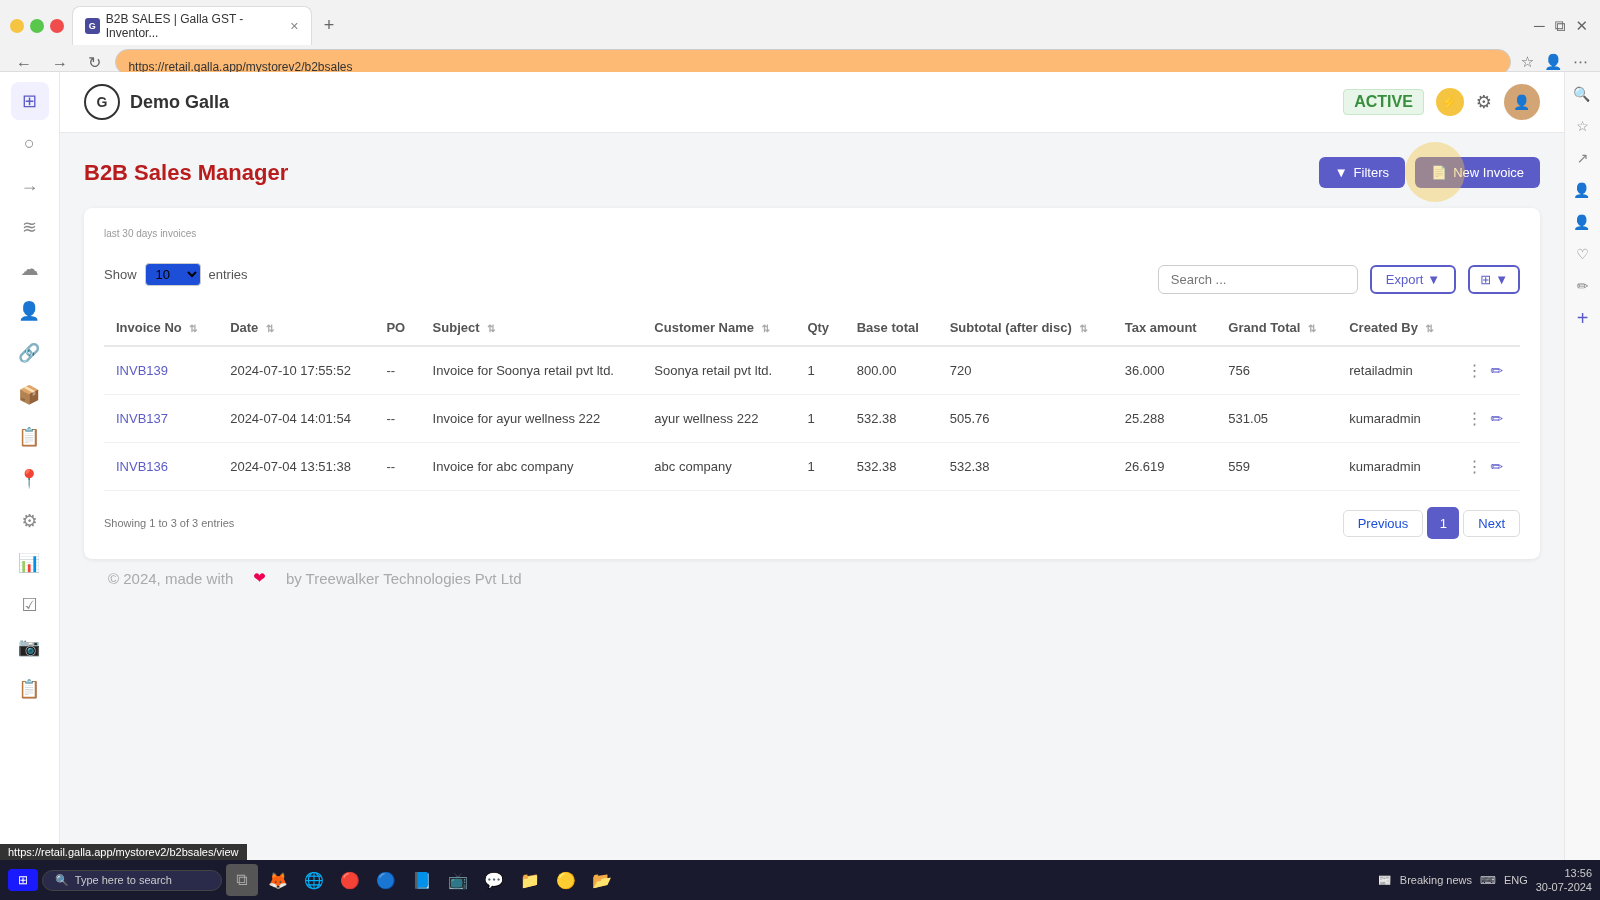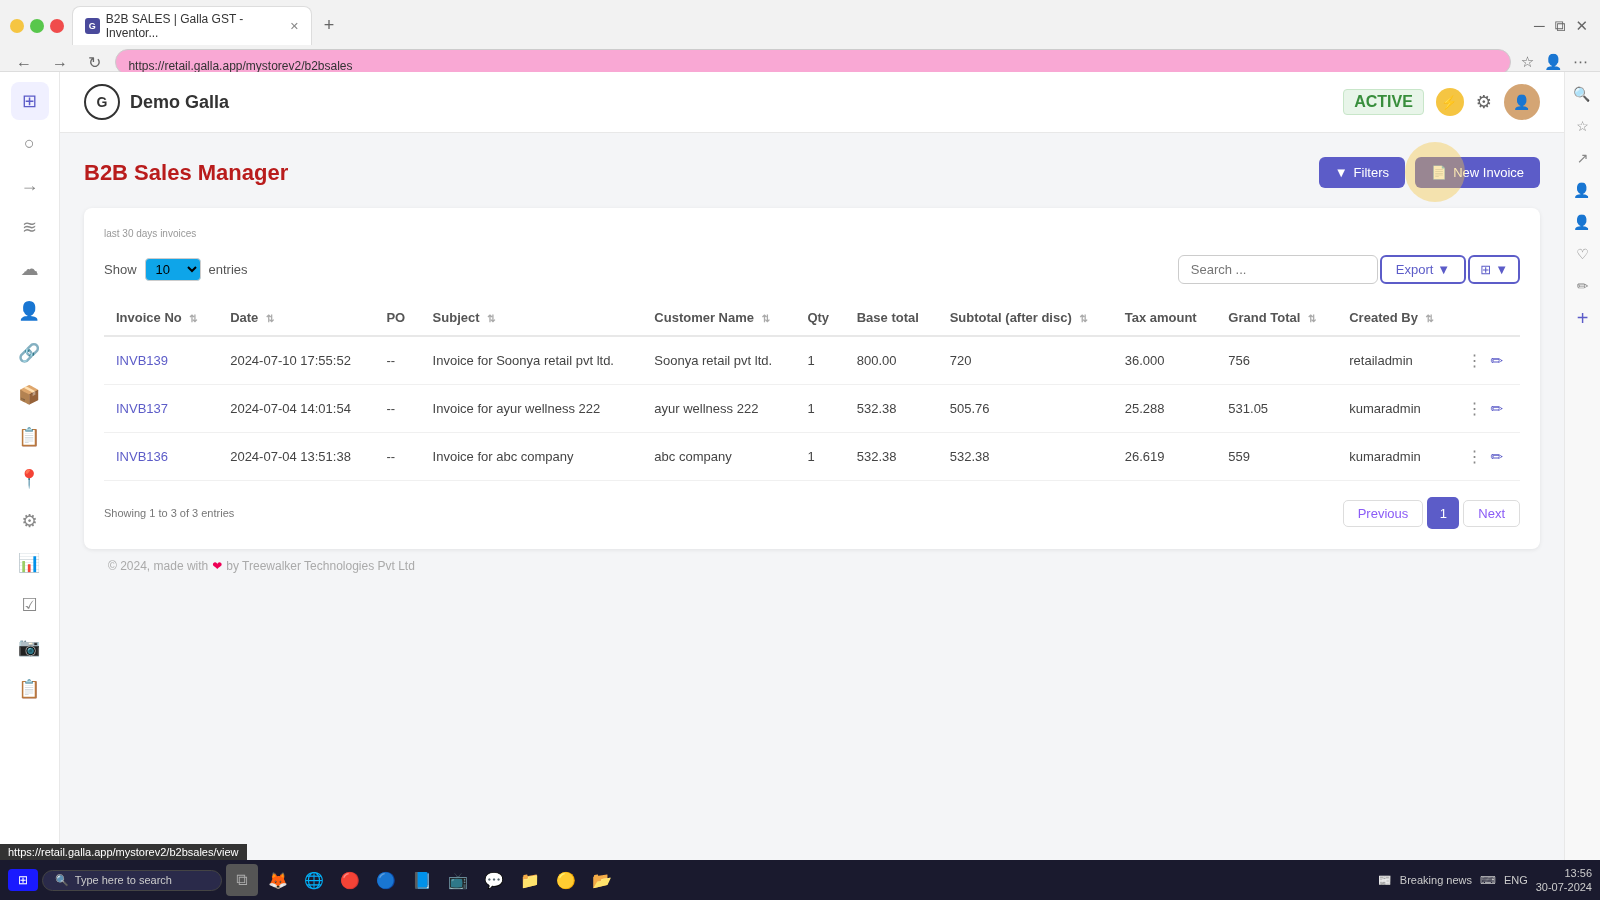--- a/index.html
+++ b/index.html
@@ -13,21 +13,21 @@
     .browser-btn.minimize { background: #f5c542; }
     .browser-btn.maximize { background: #58c74c; }
     .browser-btn.close { background: #f04c4c; }
     .tab-bar { display: flex; align-items: center; gap: 4px; flex: 1; }
     .tab { display: flex; align-items: center; gap: 6px; padding: 5px 12px; background: #fff; border-radius: 8px 8px 0 0; border: 1px solid #ddd; border-bottom: none; font-size: 12px; color: #333; max-width: 240px; }
     .tab-favicon { width: 16px; height: 16px; background: #4a4a9c; border-radius: 3px; display: inline-flex; align-items: center; justify-content: center; color: white; font-size: 9px; font-weight: bold; }
     .tab-close { margin-left: auto; color: #888; font-size: 11px; cursor: pointer; }
     .new-tab-btn { width: 26px; height: 26px; border-radius: 50%; border: none; background: transparent; font-size: 18px; color: #666; cursor: pointer; display: flex; align-items: center; justify-content: center; }
     .browser-navbar { display: flex; align-items: center; padding: 4px 10px; gap: 8px; height: 36px; }
     .nav-btn { background: none; border: none; color: #666; cursor: pointer; font-size: 16px; padding: 2px 6px; border-radius: 4px; }
-    .address-bar { flex: 1; height: 26px; border: 1px solid #ccc; border-radius: 13px; padding: 9px 12px; background: #f9a8d4; font-size: 12px; color: #333; display: flex; align-items: flex-start; }
+    .address-bar { flex: 1; height: 26px; border: 1px solid #ccc; border-radius: 13px; padding: 0 12px; background: #fdba74; font-size: 12px; color: #333; display: flex; align-items: flex-end; }
     .nav-icons { display: flex; gap: 6px; color: #666; font-size: 14px; }
     .nav-icon-btn { background: none; border: none; color: #666; cursor: pointer; padding: 2px; font-size: 15px; }
 
     
     .main-wrapper { display: flex; height: calc(900px - 72px); }
 
     
     .sidebar { width: 60px; background: #fff; border-right: 1px solid #e8e8e8; display: flex; flex-direction: column; align-items: center; padding: 10px 0; gap: 4px; }
     .sidebar-icon { width: 38px; height: 38px; border-radius: 8px; display: flex; align-items: center; justify-content: center; cursor: pointer; color: #888; font-size: 18px; }
     .sidebar-icon.active { background: #f0f0ff; color: #5c5cc8; }
@@ -59,46 +59,46 @@
     .btn-filters { background: #5c5cc8; color: white; border: none; padding: 8px 16px; border-radius: 6px; cursor: pointer; font-size: 13px; display: flex; align-items: center; gap: 6px; }
     .btn-new-invoice { background: #5c5cc8; color: white; border: none; padding: 8px 16px; border-radius: 6px; cursor: pointer; font-size: 13px; display: flex; align-items: center; gap: 6px; position: relative; }
     .btn-new-invoice::before { content: ''; position: absolute; inset: -3px; border-radius: 50%; background: #f5c542; opacity: 0.4; width: 60px; height: 60px; top: -15px; left: -10px; z-index: 0; }
 
     
     .table-panel { background: #fff; border-radius: 8px; padding: 20px; box-shadow: 0 1px 4px rgba(0,0,0,0.08); }
     .subheading { color: #999; font-size: 10px; margin-bottom: 16px; }
 
     .table-controls { display: flex; align-items: center; justify-content: space-between; margin-bottom: 16px; }
     .show-entries { display: flex; align-items: center; gap: 8px; color: #555; font-size: 13px; justify-content: space-between; }
-    .entries-select { border: 1px solid #ccc; border-radius: 4px; padding: 2px 6px; font-size: 13px; background: #0ea5e9; }
-    .table-right-controls { display: flex; gap: 2px; align-items: center; }
+    .entries-select { border: 1px solid #ccc; border-radius: 4px; padding: 2px 6px; font-size: 13px; background: #1d4ed8; }
+    .table-right-controls { display: flex; gap: 12px; align-items: center; margin-top: 10px; }
     .search-input { border: 1px solid #ccc; border-radius: 6px; padding: 6px 12px; font-size: 13px; width: 200px; color: #999; }
 
     .btn-export { background: #fff; color: #5c5cc8; border: 2px solid #5c5cc8; padding: 5px 14px; border-radius: 6px; cursor: pointer; font-size: 13px; display: flex; align-items: center; gap: 4px; }
     .btn-view { background: #fff; color: #5c5cc8; border: 2px solid #5c5cc8; padding: 5px 10px; border-radius: 6px; cursor: pointer; font-size: 13px; display: flex; align-items: center; gap: 4px; }
 
     
     table { width: 100%; border-collapse: collapse; }
     thead th { padding: 10px 12px; text-align: left; color: #555; font-weight: 600; font-size: 13px; border-bottom: 2px solid #e8e8e8; white-space: nowrap; }
     thead th .sort-icon { color: #aaa; font-size: 10px; margin-left: 4px; }
     tbody tr { border-bottom: 1px solid #f0f0f0; }
     tbody td { padding: 14px 12px; font-size: 13px; color: #444; vertical-align: middle; }
     .invoice-link { color: #5c5cc8; text-decoration: none; font-weight: 500; }
     .action-dots { color: #888; cursor: pointer; font-size: 16px; }
     .edit-icon { color: #5c5cc8; cursor: pointer; font-size: 15px; }
 
     
     .pagination-row { display: flex; align-items: center; justify-content: space-between; margin-top: 16px; }
     .pagination-info { color: #777; font-size: 11px; }
     .pagination-btns { display: flex; align-items: center; gap: 4px; }
-    .btn-prev, .btn-next { background: #fff; border: 1px solid #ddd; padding: 5px 14px; border-radius: 5px; cursor: pointer; font-size: 13px; color: #8b5cf6; }
+    .btn-prev, .btn-next { background: #fff; border: 1px solid #ddd; padding: 5px 14px; border-radius: 5px; cursor: pointer; font-size: 13px; color: #1d4ed8; }
     .btn-page { width: 32px; height: 32px; border-radius: 5px; border: none; font-size: 13px; cursor: pointer; background: #5c5cc8; color: white; }
 
     
-    .footer { padding: 10px 24px; color: #aaa; font-size: 12px; display: flex; align-items: center; gap: 4px; }
+    .footer { padding: 10px 24px; color: #aaa; font-size: 15px; display: flex; align-items: center; gap: 20px; }
     .heart { color: #e05; }
 
     
     .taskbar { position: fixed; bottom: 0; left: 0; right: 0; height: 40px; background: #1a1a2e; display: flex; align-items: center; padding: 0 8px; gap: 4px; z-index: 100; }
     .taskbar-start { background: #1a1aff; color: white; border: none; border-radius: 4px; padding: 4px 10px; font-size: 12px; cursor: pointer; display: flex; align-items: center; gap: 4px; }
     .taskbar-search { background: #2a2a4a; border: 1px solid #444; border-radius: 16px; padding: 3px 12px; color: #ccc; font-size: 11px; display: flex; align-items: center; gap: 6px; min-width: 180px; }
     .taskbar-app { width: 32px; height: 32px; border-radius: 4px; display: flex; align-items: center; justify-content: center; cursor: pointer; font-size: 16px; }
     .taskbar-right { margin-left: auto; display: flex; align-items: center; gap: 8px; color: #ccc; font-size: 11px; }
     .taskbar-time { display: flex; flex-direction: column; align-items: flex-end; line-height: 1.3; }
 

